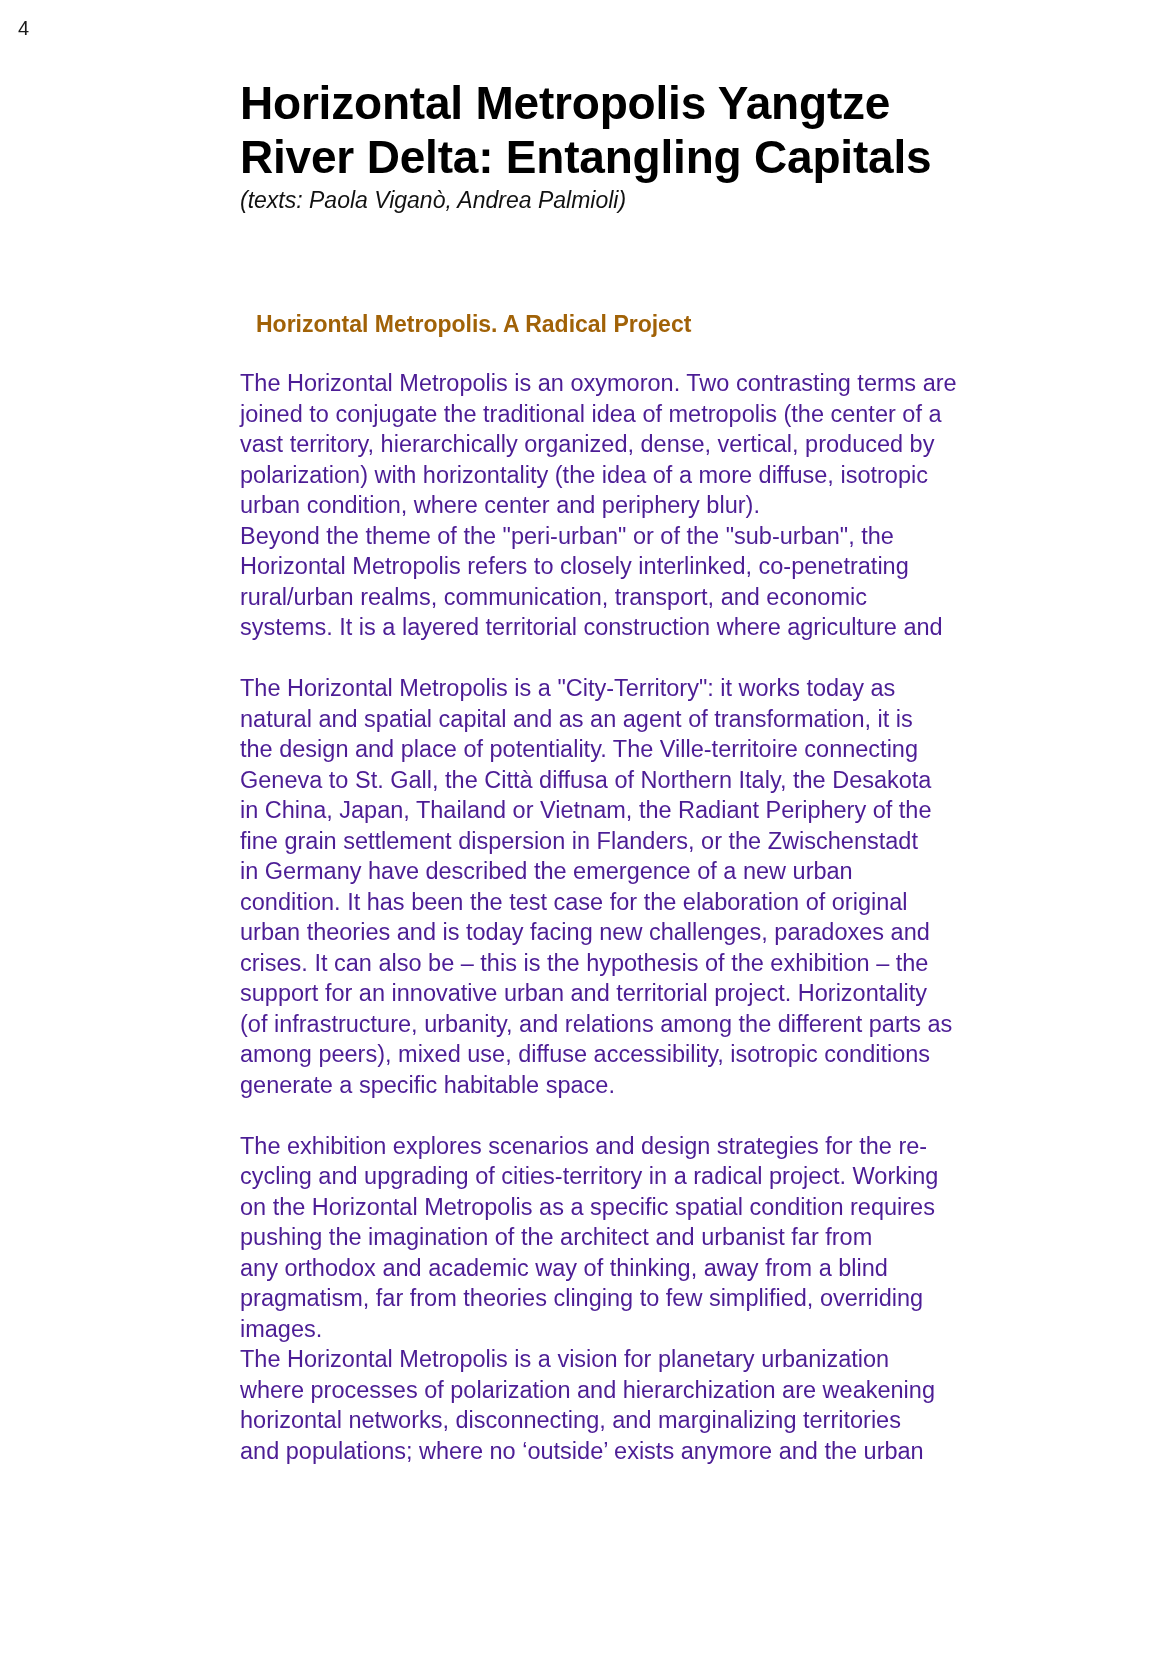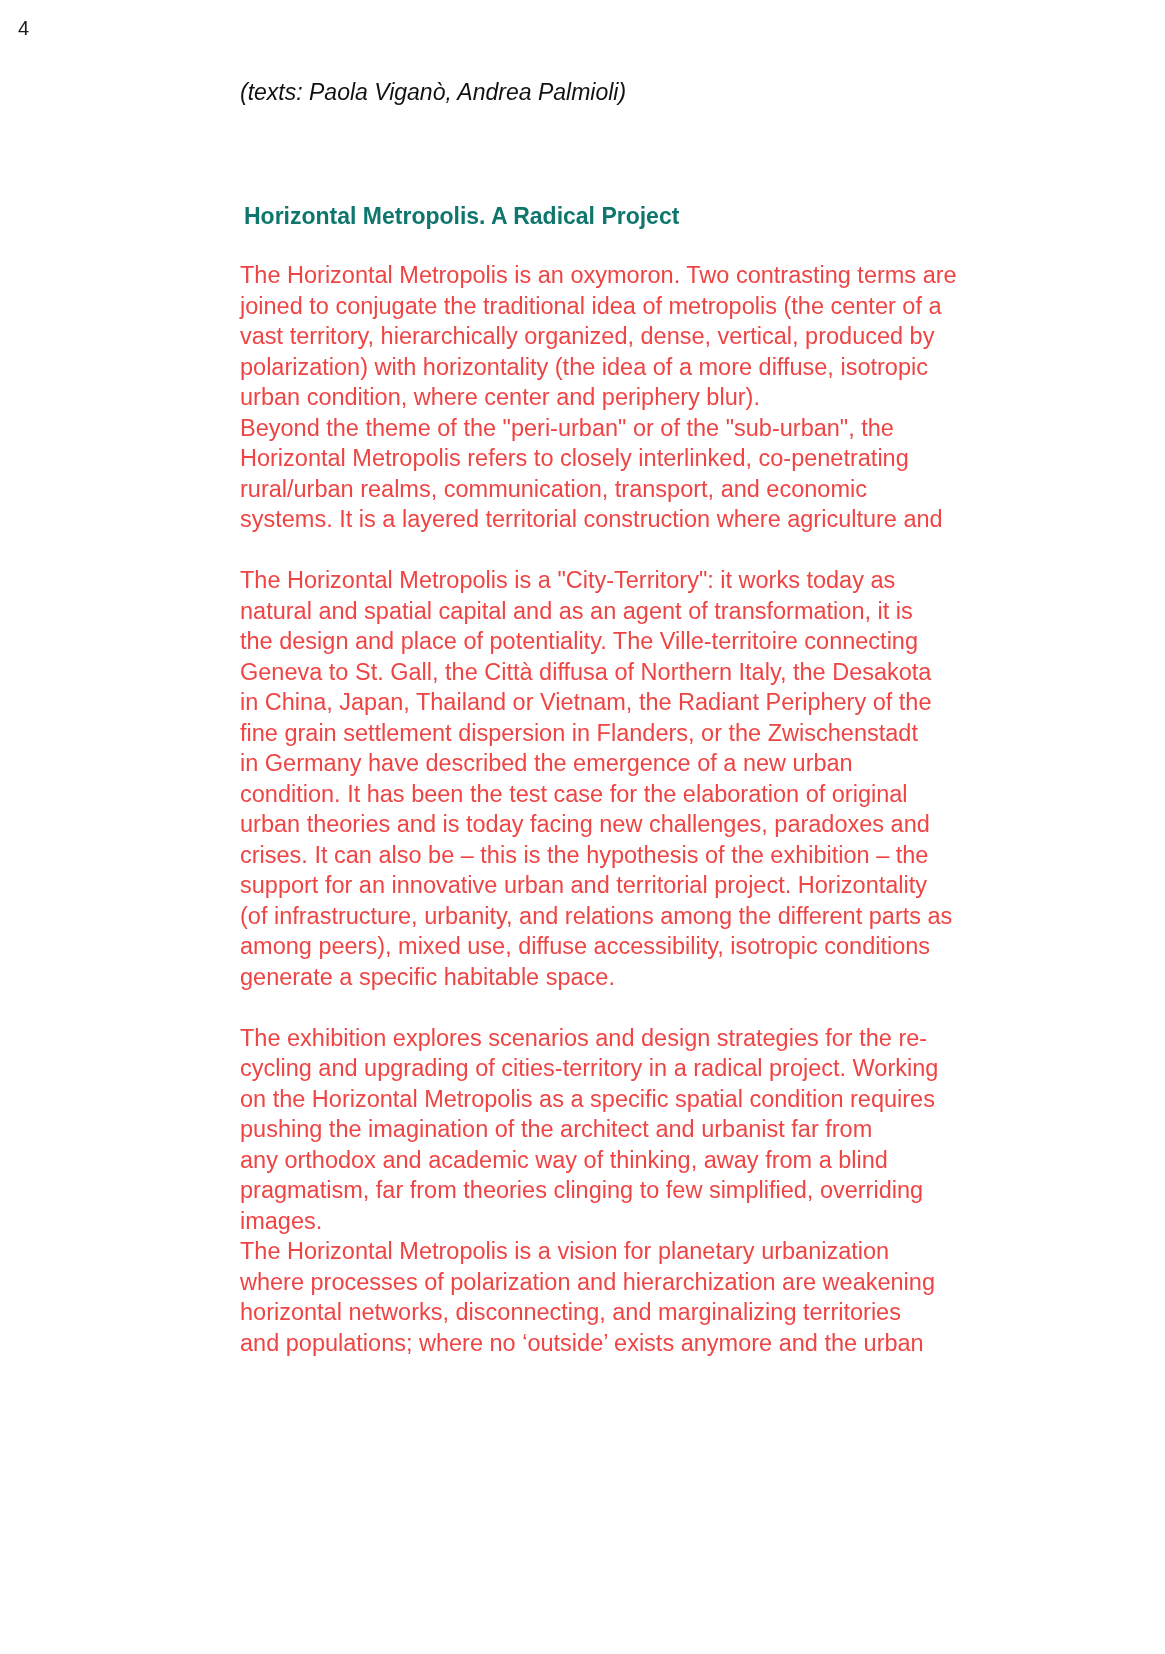--- a/index.html
+++ b/index.html
@@ -38,45 +38,49 @@
       letter-spacing: -0.2px;
     }
     .authors {
       margin: 2px 0 8px 0;
       font-size: 23px;
       line-height: 28px;
       font-style: italic;
       color: #111111;
     }
     .section-heading {
-      margin: 96px 0 0 4px;
+      margin: 96px 0 0 16px;
       font-size: 23px;
       line-height: 28px;
       font-weight: 700;
-      color: #0f766e;
+      color: #a16207;
     }
     .body-text {
       margin-top: 30px;
     }
     .line {
       font-size: 23.5px;
       line-height: 30.5px;
       white-space: nowrap;
-      color: #ef4444;
+      color: #4c1d95;
     }
     .para-gap {
       height: 30.5px;
     }
   </style>
 </head>
 <body>
 
 <div class="page-number">4</div>
 
 <div class="content">
+  <h1 class="title">
+    <div>Horizontal Metropolis Yangtze</div>
+    <div>River Delta: Entangling Capitals</div>
+  </h1>
   <div class="authors">(texts: Paola Viganò, Andrea Palmioli)</div>
 
   <h2 class="section-heading">Horizontal Metropolis. A Radical Project</h2>
 
   <div class="body-text" id="body-text">
       <div class="paragraph">
         <div class="line">The Horizontal Metropolis is an oxymoron. Two contrasting terms are</div>
         <div class="line">joined to conjugate the traditional idea of metropolis (the center of a</div>
         <div class="line">vast territory, hierarchically organized, dense, vertical, produced by</div>
         <div class="line">polarization) with horizontality (the idea of a more diffuse, isotropic</div>

